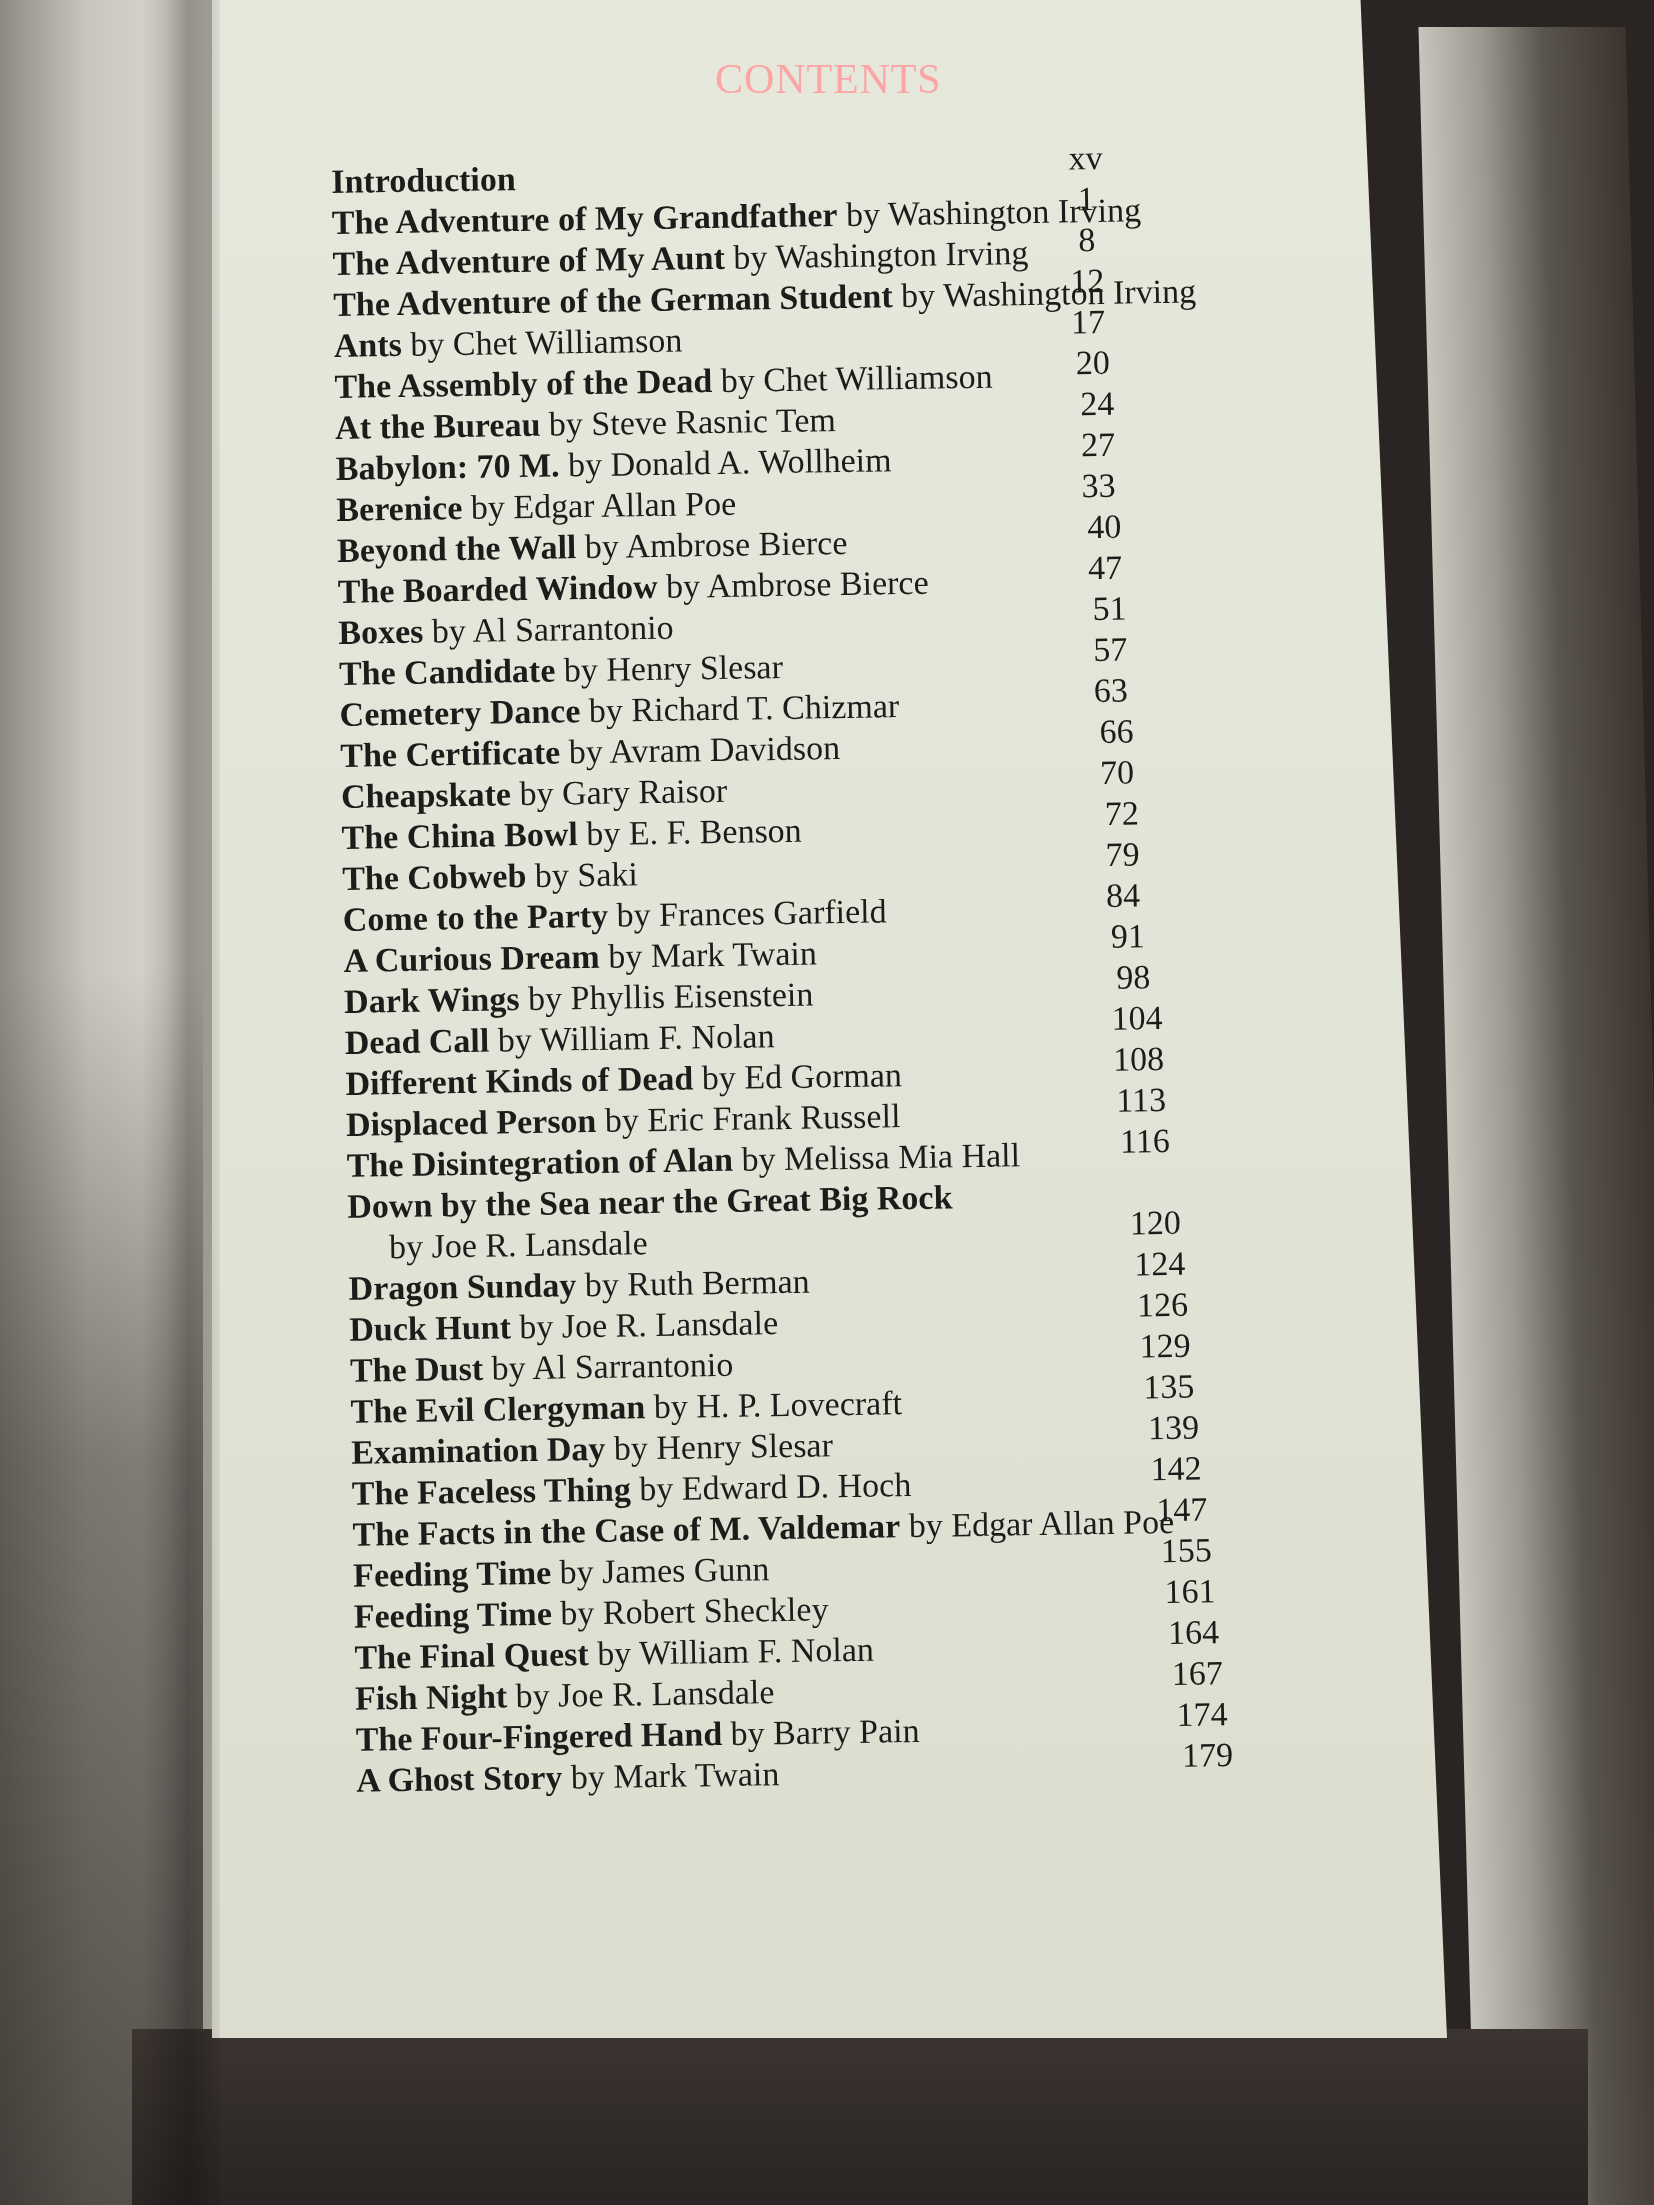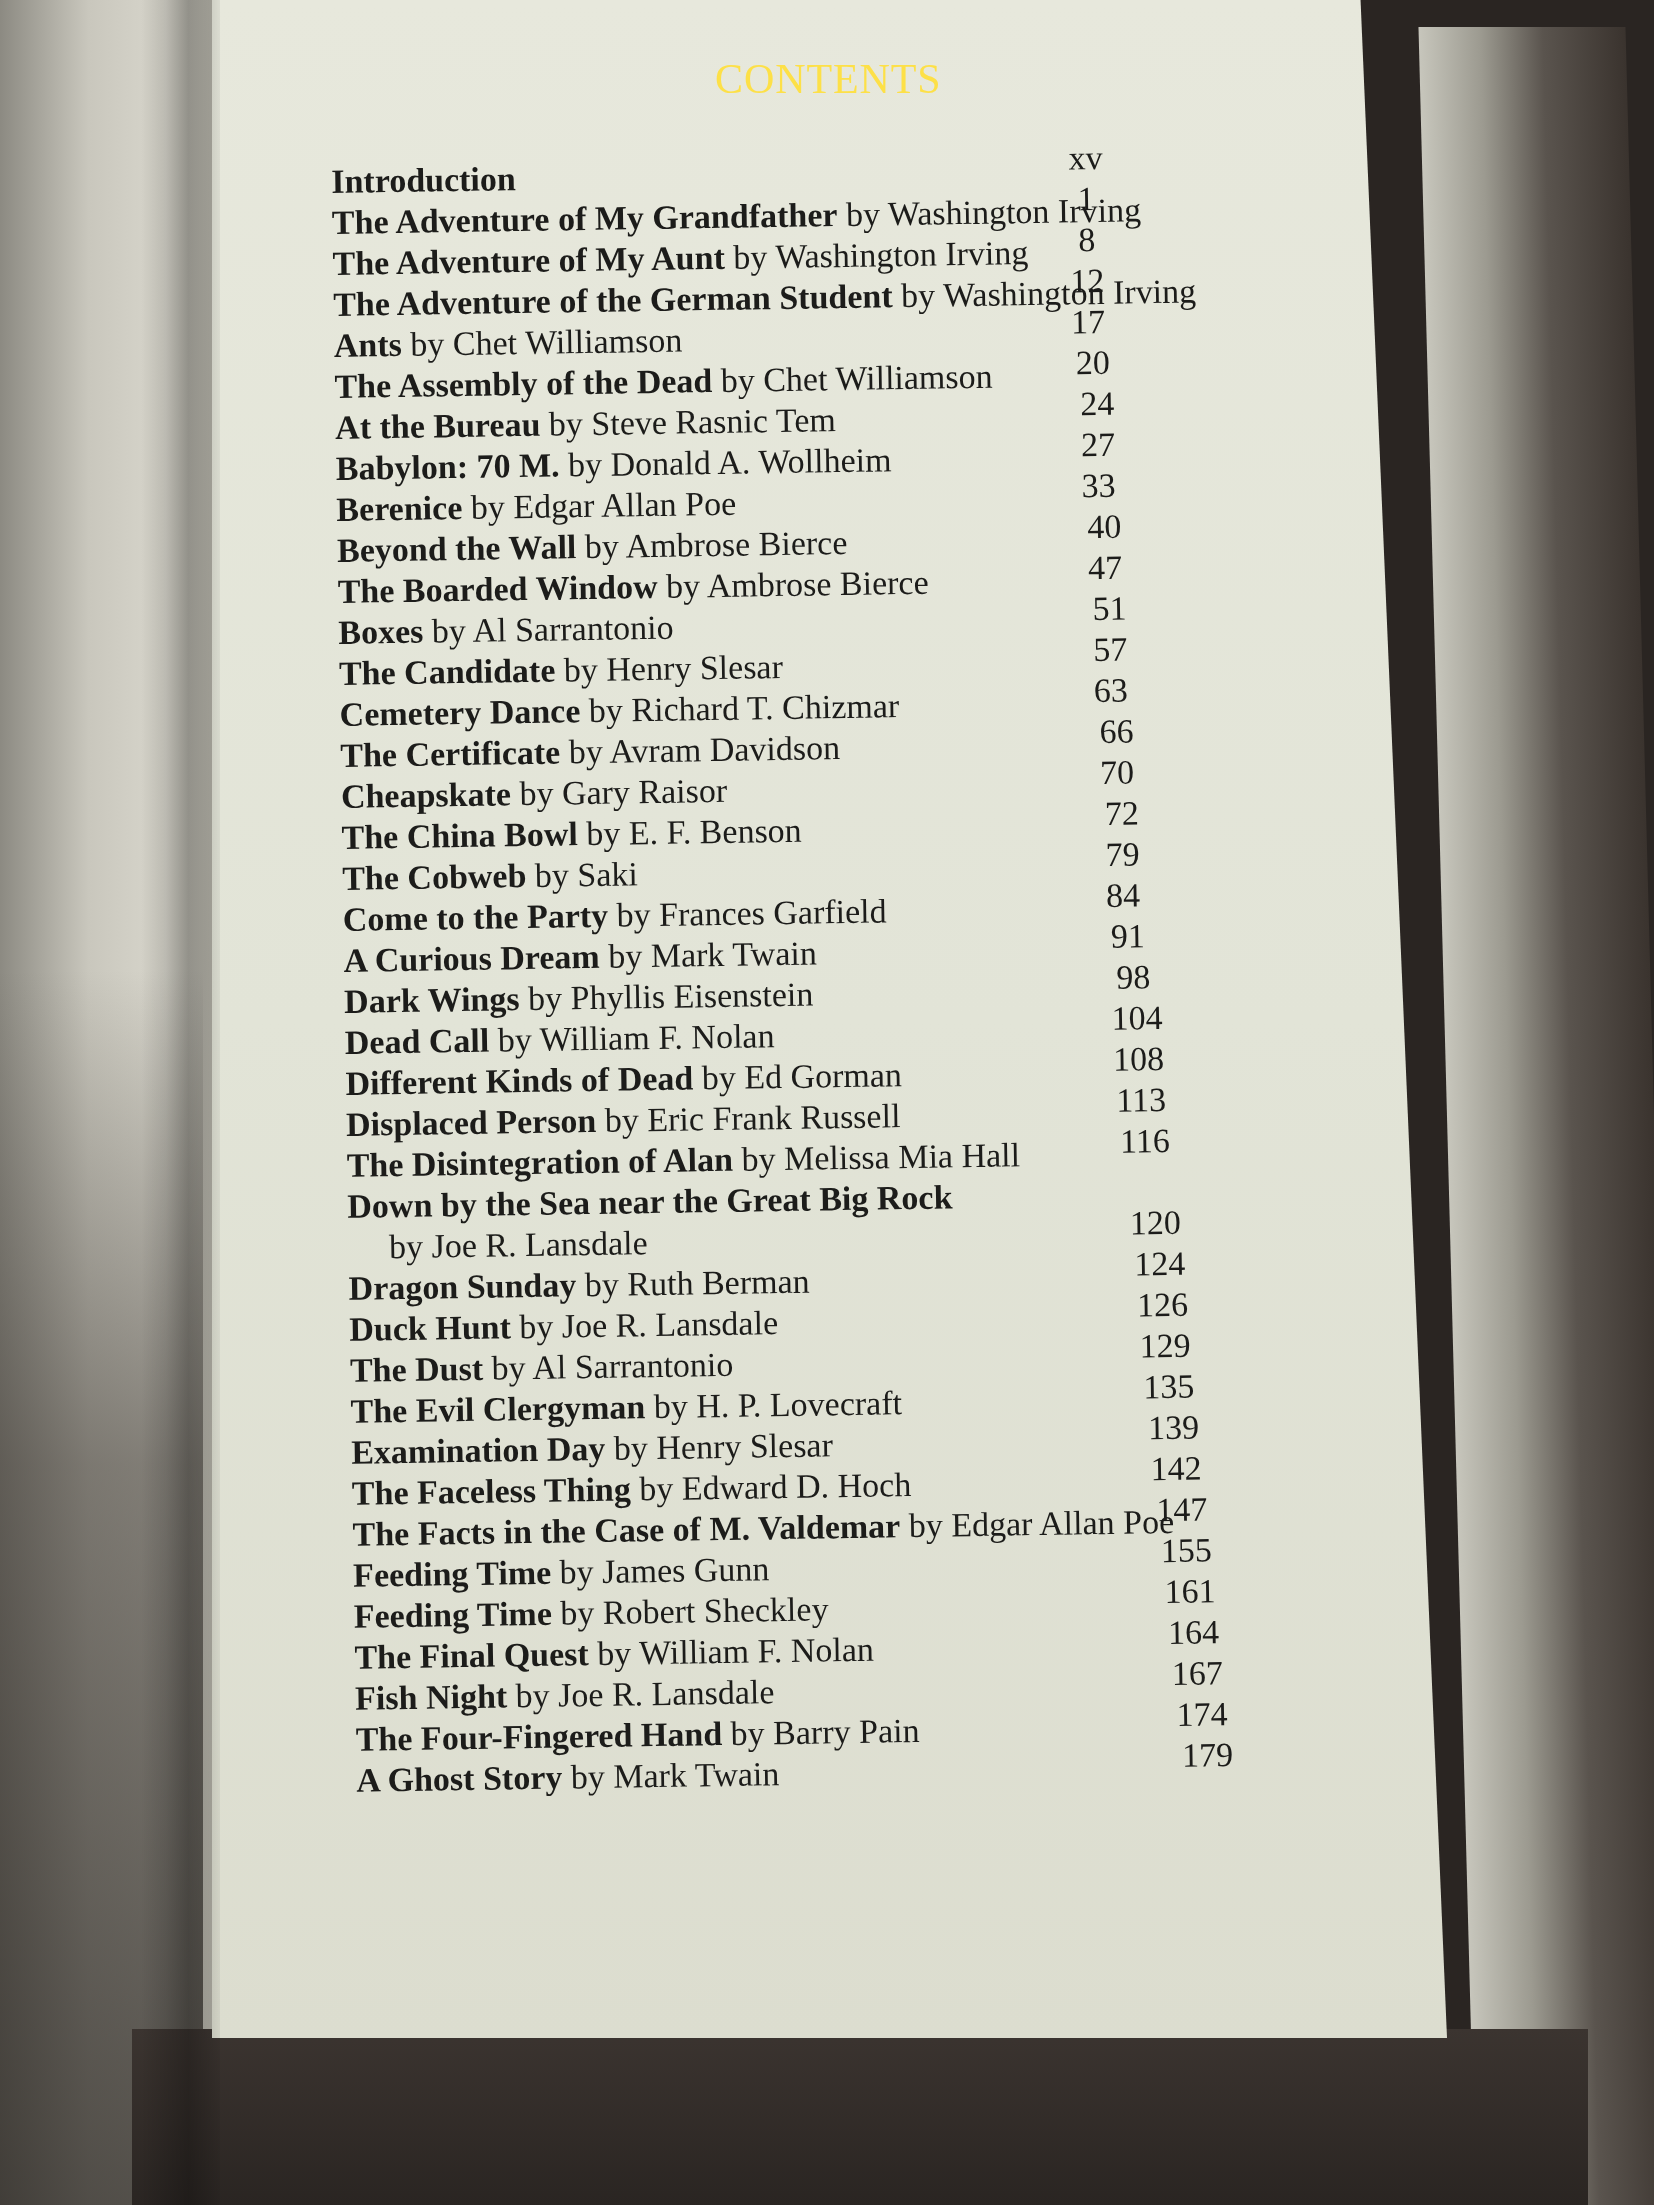--- a/index.html
+++ b/index.html
@@ -30,21 +30,21 @@
       position: absolute; left: 212px; top: 0; width: 1235px; height: 2038px;
       background: linear-gradient(180deg, #e7e8dc 0%, #e2e4d7 50%, #dcddcf 100%);
       clip-path: polygon(0 0, 93% 0, 100% 100%, 0 100%);
     }
     .page-bottom-shadow {
       position: absolute; left: 132px; top: 2029px; width: 1456px; height: 176px;
       background: linear-gradient(180deg, #3b3430 0%, #2a2522 100%);
     }
     .title {
       position: absolute; left: 715px; top: 55px;
-      font-size: 42px; letter-spacing: 0.9px; color: #fde047;
+      font-size: 42px; letter-spacing: 0.9px; color: #fca5a5;
     }
     .toc {
       position: absolute; left: 331px; top: 163px; width: 1147px;
       transform: rotate(-0.9deg); transform-origin: 0 0;
       color: #1c1c1a;
     }
     .row {
       position: relative; height: 41px; font-size: 34px; white-space: nowrap;
     }
     .row .title-text { font-weight: bold; }

